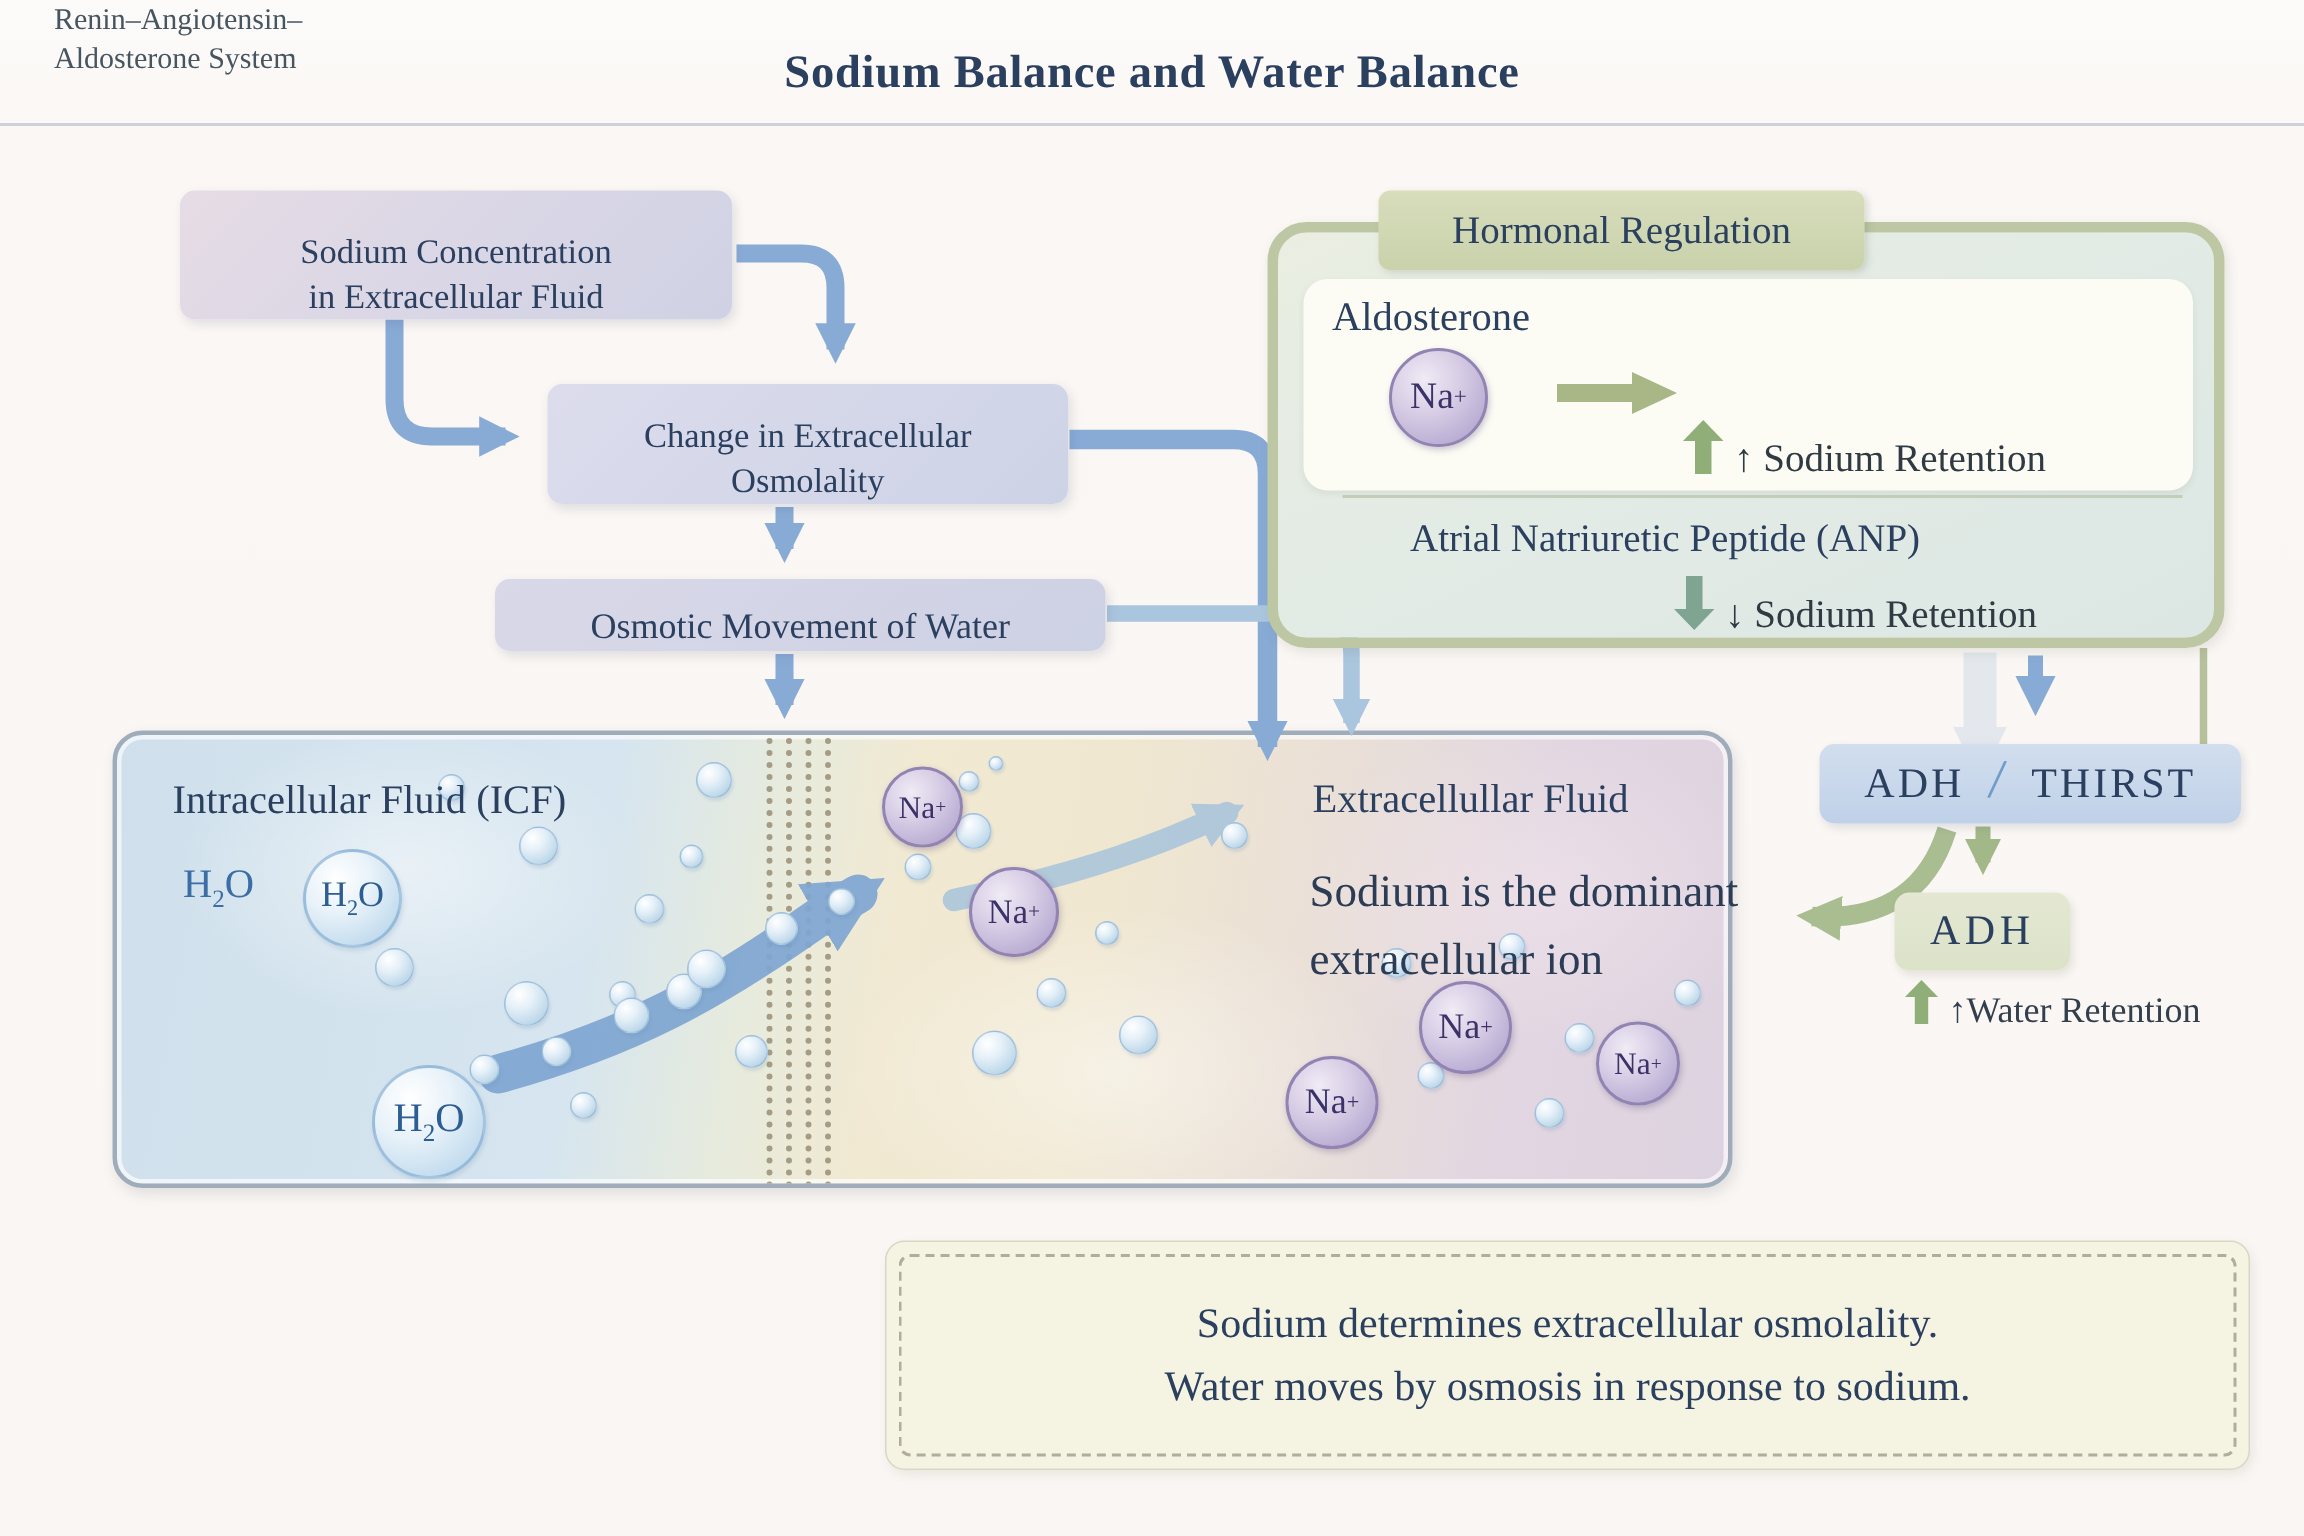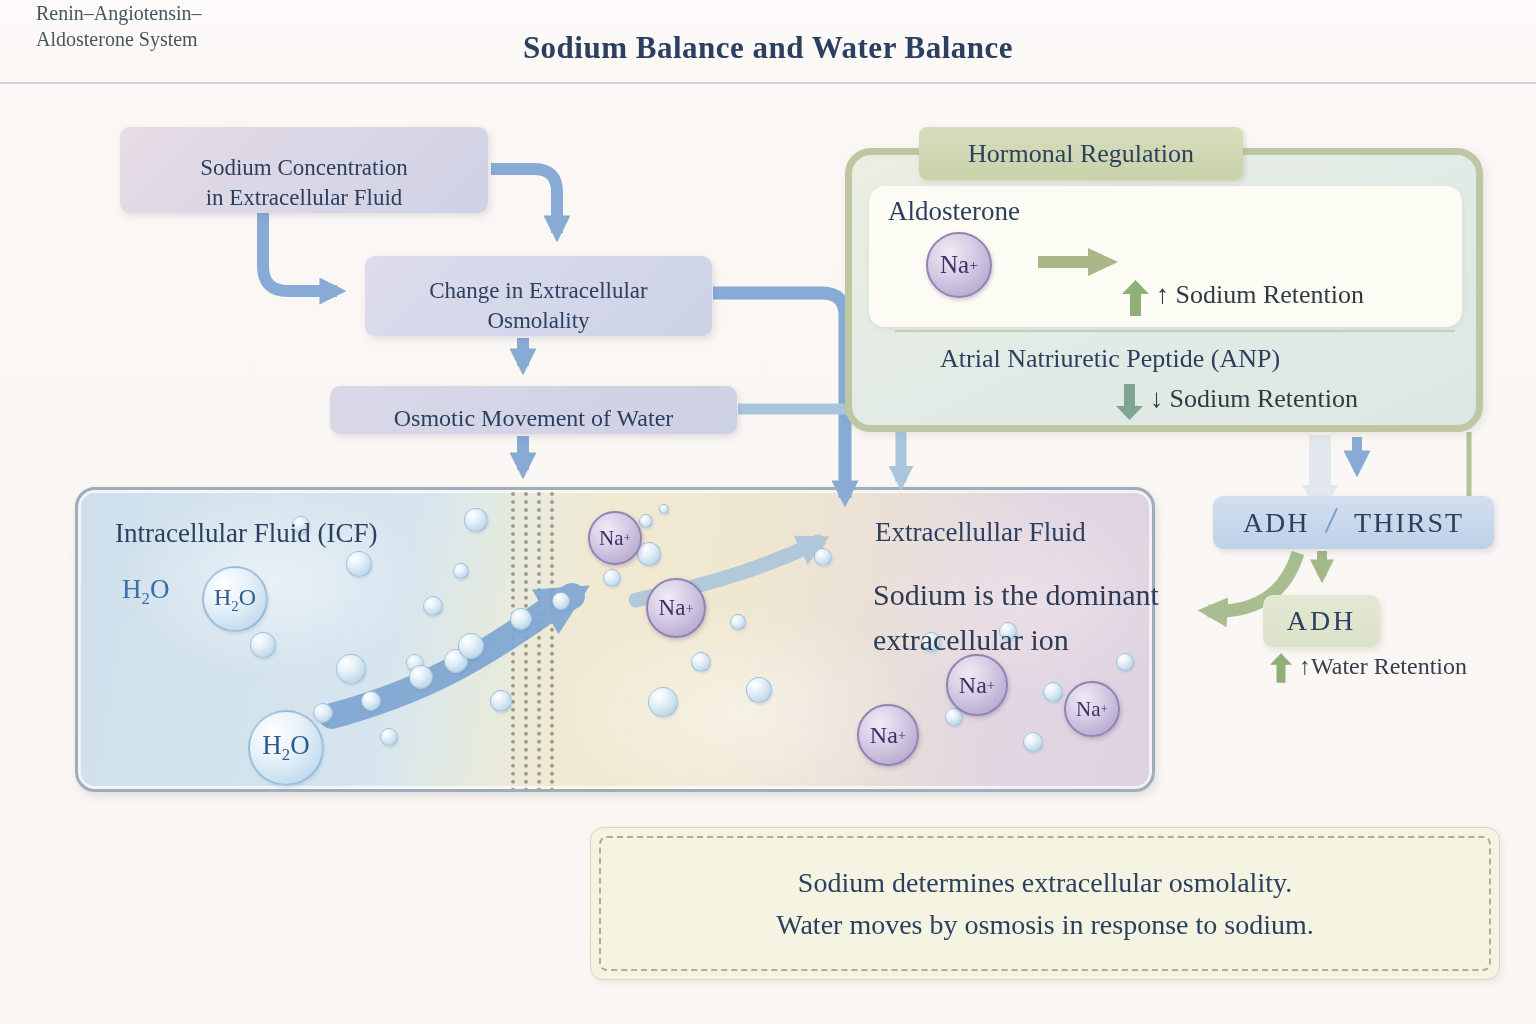--- a/index.html
+++ b/index.html
@@ -35,21 +35,21 @@
     box-shadow:2px 3px 8px rgba(90,100,80,.12);}
   .h-header{position:absolute;left:919px;top:127px;width:324px;height:53px;z-index:7;
     background:linear-gradient(180deg,#d8ddbc 0%,#c9d2ab 100%);border-radius:8px;
     display:flex;align-items:center;justify-content:center;font-size:26px;color:var(--navy);
     box-shadow:2px 2px 5px rgba(90,100,70,.18);}
   .h-white{position:absolute;left:869px;top:186px;width:593px;height:141px;z-index:5;
     background:#fcfcf5;border-radius:16px;box-shadow:0 2px 5px rgba(100,110,90,.10);}
   .lbl{position:absolute;z-index:8;color:var(--navy);}
   .aldo-label{left:888px;top:196px;font-size:27px;}
   .raas{left:1127px;top:211px;font-size:20px;color:#46555f;line-height:1.32;z-index:8;margin-left:36px;}
-  .ret-row{position:absolute;display:flex;align-items:flex-start;gap:7px;z-index:8;}
+  .ret-row{position:absolute;display:flex;align-items:flex-end;gap:7px;z-index:8;}
   .ret-row .txt{font-size:26px;color:#2f3a42;}
   .raas-ret{left:1122px;top:280px;}
   .anp-ret{left:1116px;top:384px;}
   .h-divider{position:absolute;left:895px;top:330px;width:560px;height:2px;background:#c3cdb9;z-index:6;}
   .anp-label{left:940px;top:344px;font-size:26px;font-family:Liberation Serif, serif;}
   
   .adh-thirst{position:absolute;left:1213px;top:496px;width:281px;height:53px;z-index:6;
     background:linear-gradient(180deg,#d2deee 0%,#bfd1e8 100%);border-radius:10px;
     display:flex;align-items:center;justify-content:center;gap:16px;
     font-size:28px;color:var(--navy);letter-spacing:2px;box-shadow:2px 3px 6px rgba(70,80,110,.14);}

